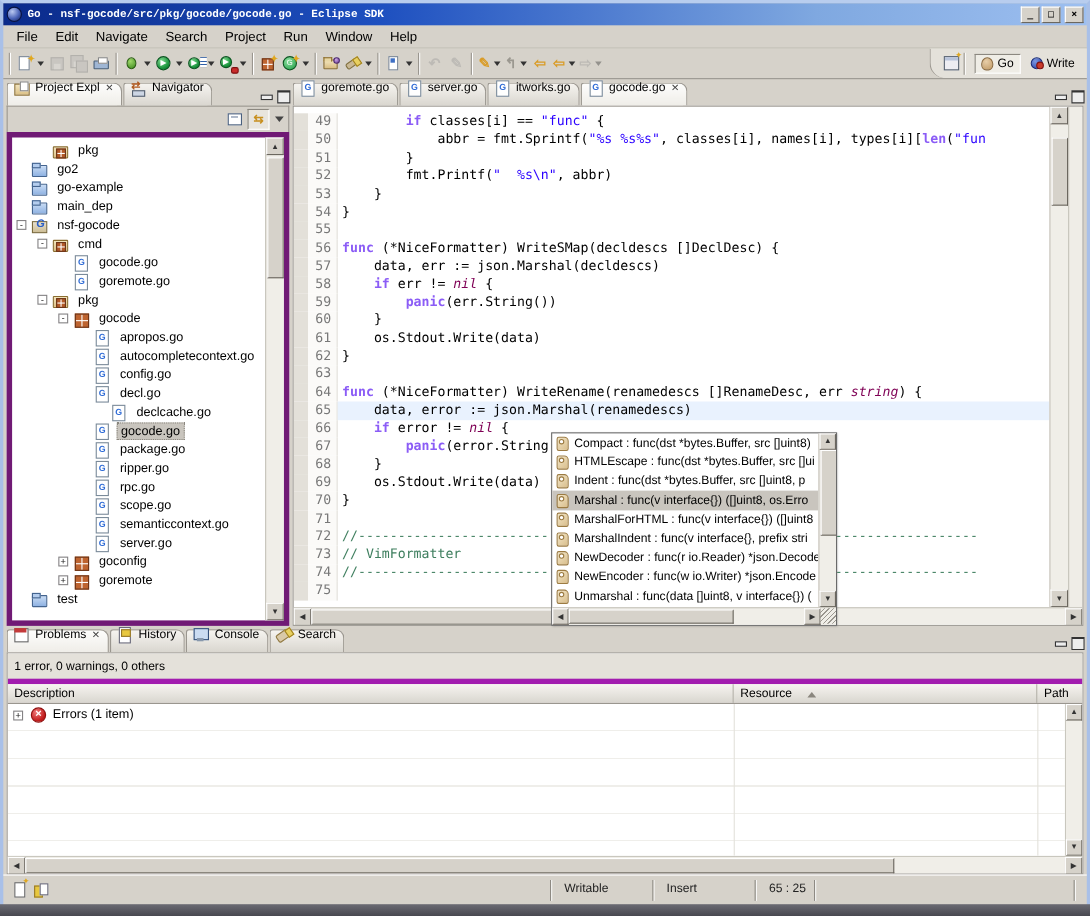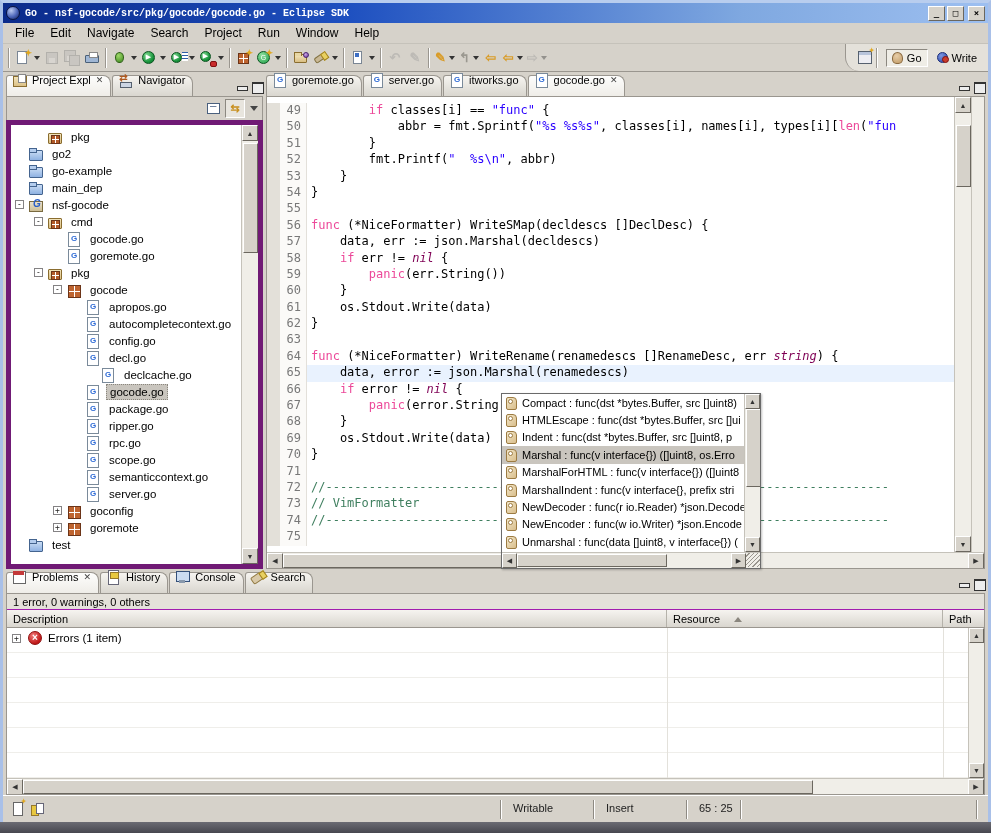--- a/index.html
+++ b/index.html
@@ -131,37 +131,37 @@
   
   .editor{flex:1;display:flex;flex-direction:column;min-width:0;}
   .ed-frame{flex:1;border:1px solid #9A968F;background:#fff;display:flex;flex-direction:column;overflow:hidden;}
   .ed-body{flex:1;display:flex;overflow:hidden;}
   .code-wrap{flex:1;overflow:hidden;padding-top:6px;font-family:"DejaVu Sans Mono",monospace;font-size:12px;}
   .cline{height:16.4px;display:flex;white-space:pre;}
   .cl-ann{width:13px;background:#E3E0D9;flex:none;}
   .lnum{width:27px;flex:none;text-align:right;padding-right:5px;color:#787878;background:#FBFAF8;border-right:1px solid #E3E0DA;}
   .ltext{flex:1;padding-left:4px;}
   .cur .ltext{background:#E9F2FE;}
-  .tp{color:#000;} .tk{color:#ec4899;font-weight:normal;} .tki{color:#7F0055;font-weight:normal;font-style:italic;}
+  .tp{color:#000;} .tk{color:#8b5cf6;font-weight:bold;} .tki{color:#7F0055;font-weight:normal;font-style:italic;}
   .ts{color:#2A00FF;} .tc{color:#3F7F5F;}
   .overview{width:13px;background:#EFEDE7;border-left:1px solid #C5C2BA;flex:none;}
   
   .popup{position:absolute;left:498px;top:390px;width:260px;height:176px;background:#fff;border:1px solid #6A6A6A;z-index:20;display:flex;flex-direction:column;box-shadow:1px 1px 2px rgba(0,0,0,.25);}
   .pop-main{flex:1;display:flex;overflow:hidden;}
   .pop-list{flex:1;overflow:hidden;font-size:11px;}
   .pop-item{height:17.4px;display:flex;align-items:center;white-space:pre;overflow:hidden;padding-left:2px;}
   .pop-item .ti{margin-right:2px;}
   .pop-item.sel{background:#C9C5BE;}
   .pop-hbar{height:16px;display:flex;border-top:1px solid #C5C2BA;background:#F0EEE8;}
   .grip{width:14px;height:14px;margin-left:auto;background:repeating-linear-gradient(135deg,#F0EEE8 0 2px,#9A968F 2px 3px);}
   
   .sash{height:2px;}
   .bpanel{height:224px;margin:0 3px;display:flex;flex-direction:column;}
   .bp-frame{flex:1;border:1px solid #9A968F;background:#fff;display:flex;flex-direction:column;overflow:hidden;}
-  .bp-summary{height:16px;background:#E4E1DA;border-bottom:1px solid #a21caf;font-size:11px;display:flex;align-items:center;padding-left:6px;text-align:center;}
+  .bp-summary{height:28px;background:#E4E1DA;border-bottom:5px solid #a21caf;font-size:11px;display:flex;align-items:center;padding-left:6px;text-align:center;}
   .bp-header{height:18px;display:flex;background:linear-gradient(#F6F4F0,#D9D6CF);border-bottom:1px solid #9A968F;font-size:11px;}
   .hcell{display:flex;align-items:center;padding-left:6px;border-right:1px solid #B5B2AA;position:relative;}
   .hcell:nth-child(1){width:660px;}
   .hcell:nth-child(2){width:276px;}
   .hcell:nth-child(3){flex:1;border-right:none;}
   .sortarrow{width:0;height:0;border:4px solid transparent;border-bottom:5px solid #8A867E;margin-left:14px;margin-top:-3px;}
   .bp-body{flex:1;position:relative;overflow:hidden;display:flex;}
   .bp-rows{flex:1;background:repeating-linear-gradient(180deg,#fff 0 24px,#EFEEEA 24px 25px);position:relative;}
   .colline{position:absolute;top:0;bottom:0;width:1px;background:#E3E1DB;}
   .prow{height:20px;display:flex;align-items:center;font-size:11.5px;padding-left:5px;position:relative;z-index:1;}

